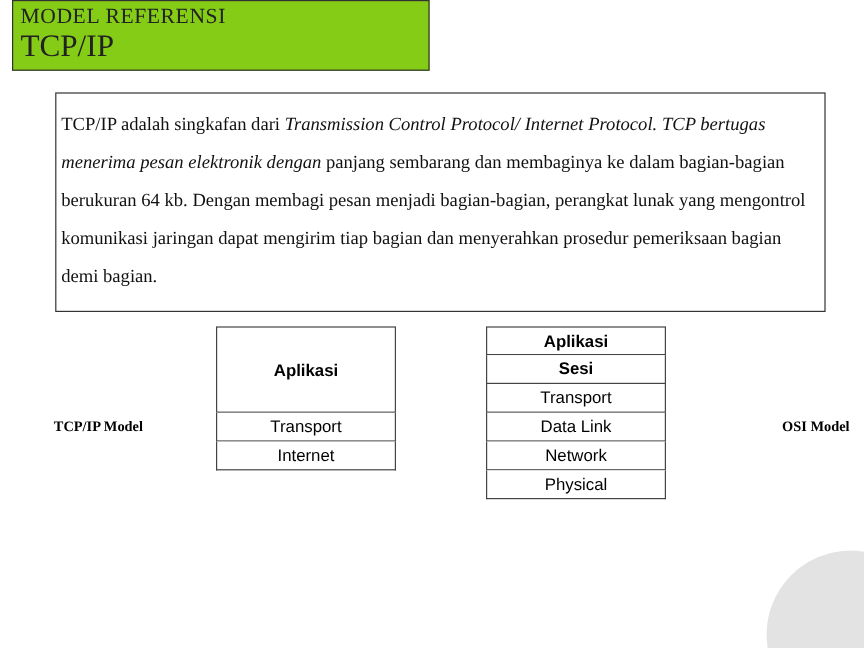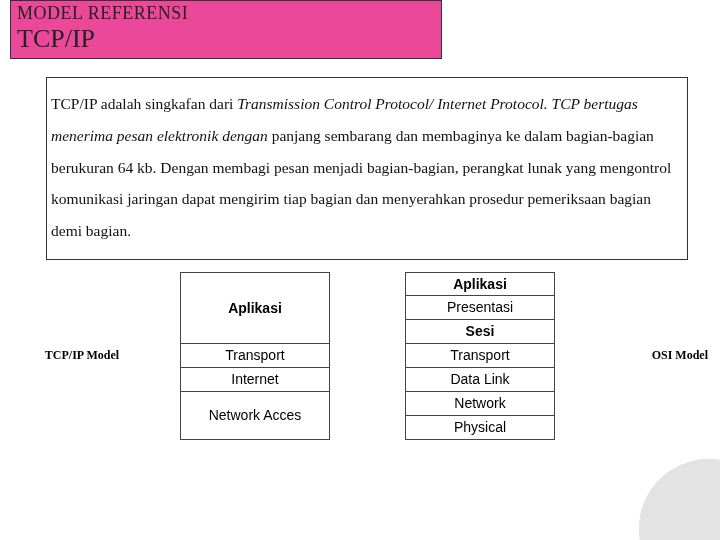--- a/index.html
+++ b/index.html
@@ -6,24 +6,24 @@
   body {
     width: 720px;
     height: 540px;
     background: #fff;
     font-family: "Times New Roman", serif;
     position: relative;
     overflow: hidden;
   }
   .header-box {
     border: 1px solid #333;
-    width: 432px;
+    width: 348px;
     margin-left: 10px;
     padding: 2px 6px 4px 6px;
-    background: #ec4899;
+    background: #84cc16;
   }
   .header-line1 {
     font-family: Georgia, "Times New Roman", serif;
     font-size: 18px;
     letter-spacing: 0.5px;
     font-variant: small-caps;
     color: #222;
   }
   .header-line2 {
     font-family: Georgia, "Times New Roman", serif;
@@ -114,25 +114,23 @@
 
 <div class="table-area">
   <div class="label-left">TCP/IP Model</div>
   <div class="label-right">OSI Model</div>
 
   <div class="layers-wrap">
     <div class="col left-col">
       <div class="cell bold l1">Aplikasi</div>
       <div class="cell l2">Transport</div>
       <div class="cell l3">Internet</div>
-      <div class="cell l4">Network Acces</div>
     </div>
     <div class="col right-col">
       <div class="cell bold r1">Aplikasi</div>
-      <div class="cell r2">Presentasi</div>
       <div class="cell bold r3">Sesi</div>
       <div class="cell r4">Transport</div>
       <div class="cell r6">Data Link</div>
       <div class="cell r5">Network</div>
       <div class="cell r7">Physical</div>
     </div>
   </div>
 </div>
 
 <div class="deco-circle"></div>

